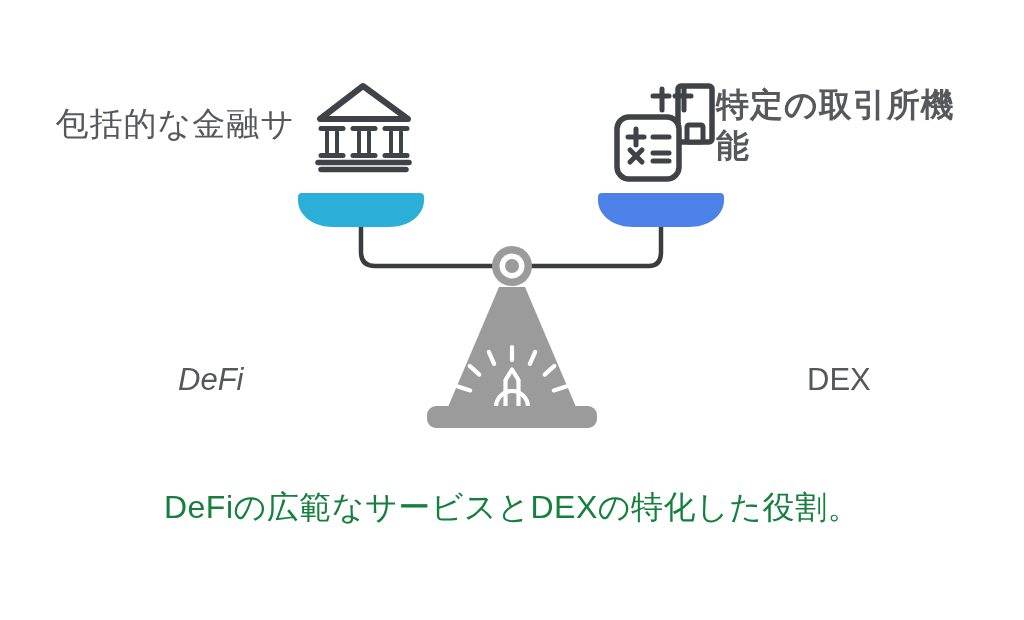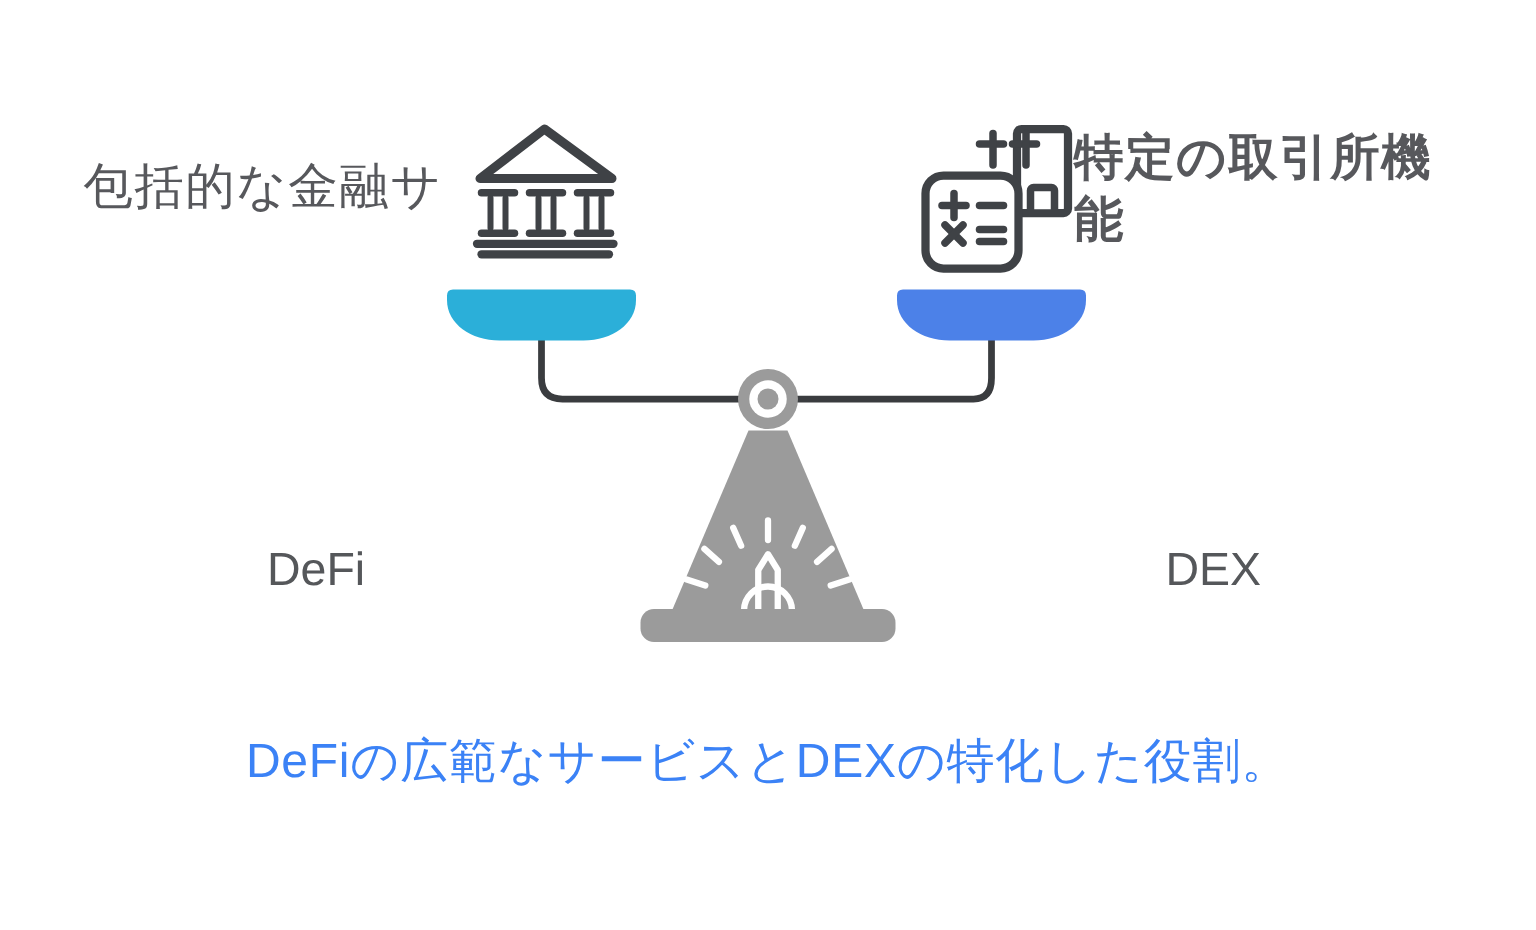--- a/index.html
+++ b/index.html
@@ -9,25 +9,25 @@
   }
   .scale-svg { position:absolute; left:0; top:0; }
   .side-title {
     position:absolute; font-size:33px; line-height:41px; color:#57585C;
     letter-spacing:1px; white-space:nowrap;
   }
   .side-title span { display:block; }
   .left-title  { left:45px;  top:84px; width:250px; text-align:right;margin-top:19px; }
   .right-title { left:716px; top:84px; width:290px; text-align:left;font-weight:bold; }
   .pan-label { position:absolute; font-size:31px; color:#55575A; }
-  .defi-label { left:178px; top:362px; }
-  .dex-label  { left:777px; top:362px;text-align:right; }
+  .defi-label { left:178px; top:362px;font-style:italic; }
+  .dex-label  { left:807px; top:362px;text-align:right; }
   .caption {
     position:absolute; left:0; top:486px; width:1024px; text-align:center;
-    font-size:32px; color:#3b82f6; letter-spacing:0.5px;
+    font-size:32px; color:#15803d; letter-spacing:0.5px;
   }
 </style>
 </head>
 <body>
 
 <div class="stage">
 
   <svg class="scale-svg" width="1024" height="620" viewBox="0 0 1024 620">
 
     <path d="M361,224 L361,252 Q361,266 375,266 L649,266 Q661,266 661,252 L661,224" fill="none" stroke="#3A3C3F" stroke-width="4.5" stroke-linecap="round"></path>

